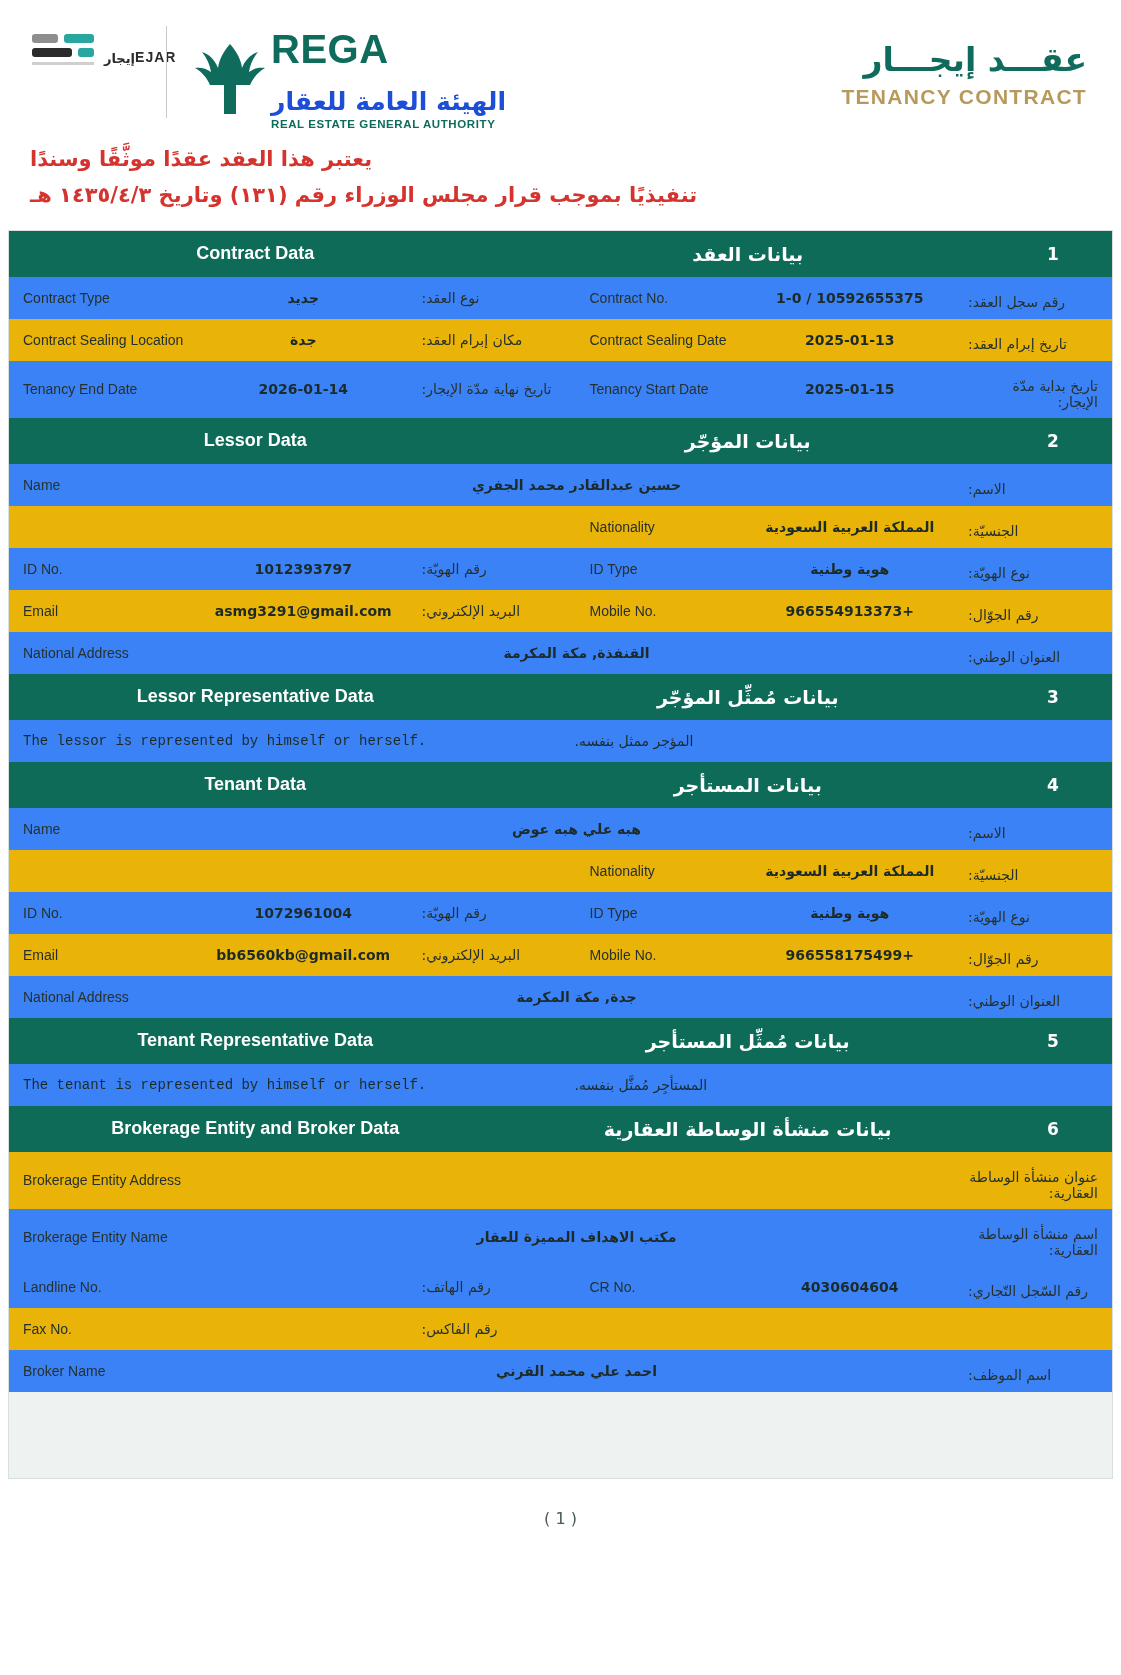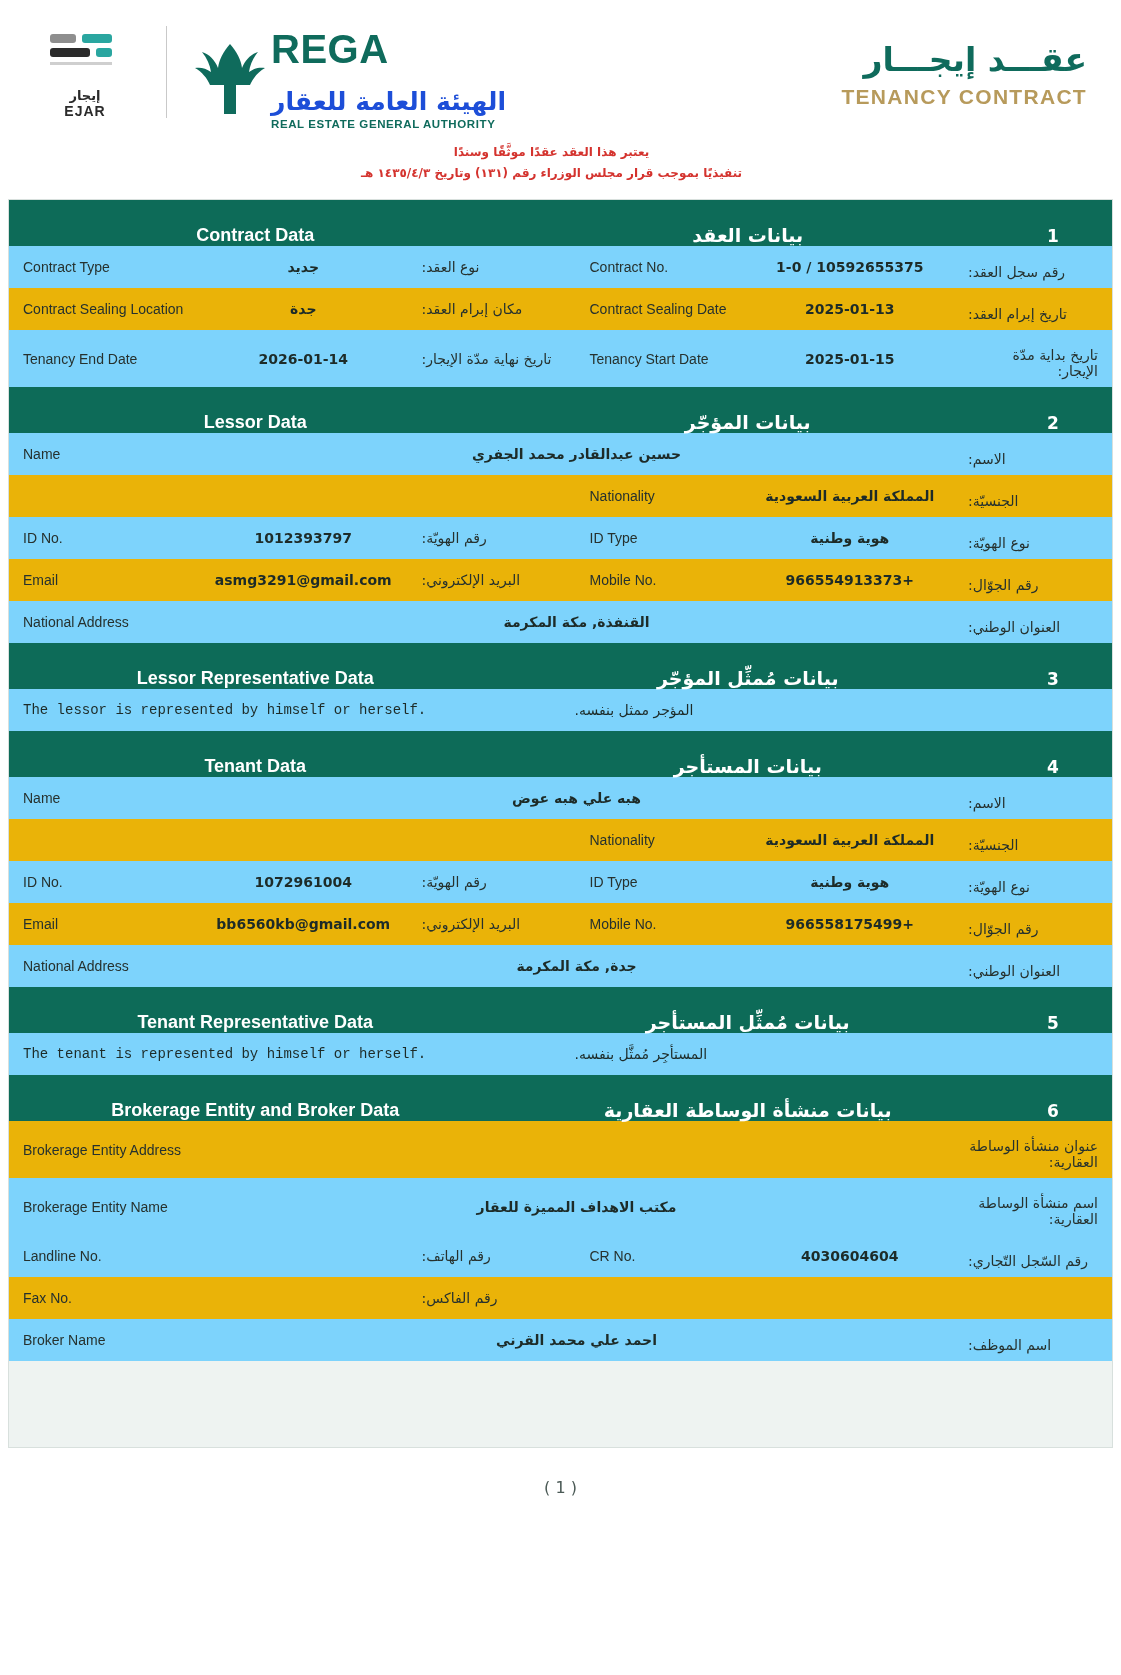--- a/index.html
+++ b/index.html
@@ -20,21 +20,21 @@
   
   .header {
     display: flex;
     align-items: flex-start;
     padding: 22px 30px 6px 30px;
     gap: 0;
   }
   .logo-left {
     width: 110px;
     display: flex;
-    flex-direction: column;
+    flex-direction: row;
     align-items: center;
     padding-top: 6px;
   }
   .ejar-mark {
     width: 74px; height: 58px;
     position: relative;
   }
   .divider-vert {
     width: 1px;
     background: #c9c9c9;
@@ -75,39 +75,39 @@
     direction: rtl;
   }
   .title-en {
     font-size: 21px; font-weight: bold; color: #b79a5b;
     letter-spacing: 1.3px;
     margin-top: 6px;
     font-family: "Liberation Sans", sans-serif;
   }
 
   .legal-note {
-    text-align: center;
+    text-align: left;
     color: #d4332e;
     direction: rtl;
-    font-size: 12px;
+    font-size: 21px;
     font-weight: bold;
     line-height: 1.7;
     padding: 6px 48px 16px 30px;
   }
 
   
   .doc {
     border: 1px solid #d8e0dd;
     margin: 0 8px;
   }
   .section-head {
     background: #0d6b58;
     color: #fff;
     display: flex;
-    align-items: flex-end;
+    align-items: center;
     min-height: 46px;
   }
   .sh-num {
     width: 118px;
     display: flex; align-items: center; justify-content: center;
     font-size: 17px; font-weight: bold;
   }
   .sh-ar {
     flex: 1;
     display: flex; align-items: center; justify-content: center;
@@ -118,21 +118,21 @@
     flex: 1;
     display: flex; align-items: center; justify-content: center;
     font-size: 18px; font-weight: bold;
     font-family: "Liberation Sans", sans-serif;
   }
 
   .row {
     display: flex;
     align-items: stretch;
     min-height: 42px;
-    background: #7dd3fc;
+    background: #3b82f6;
   }
   .row.alt { background: #eab308; }
   .cell {
     display: flex;
     align-items: center;
     padding: 8px 14px;
     font-size: 14px;
     color: #1d2b28;
   }
   .lbl-ar {

